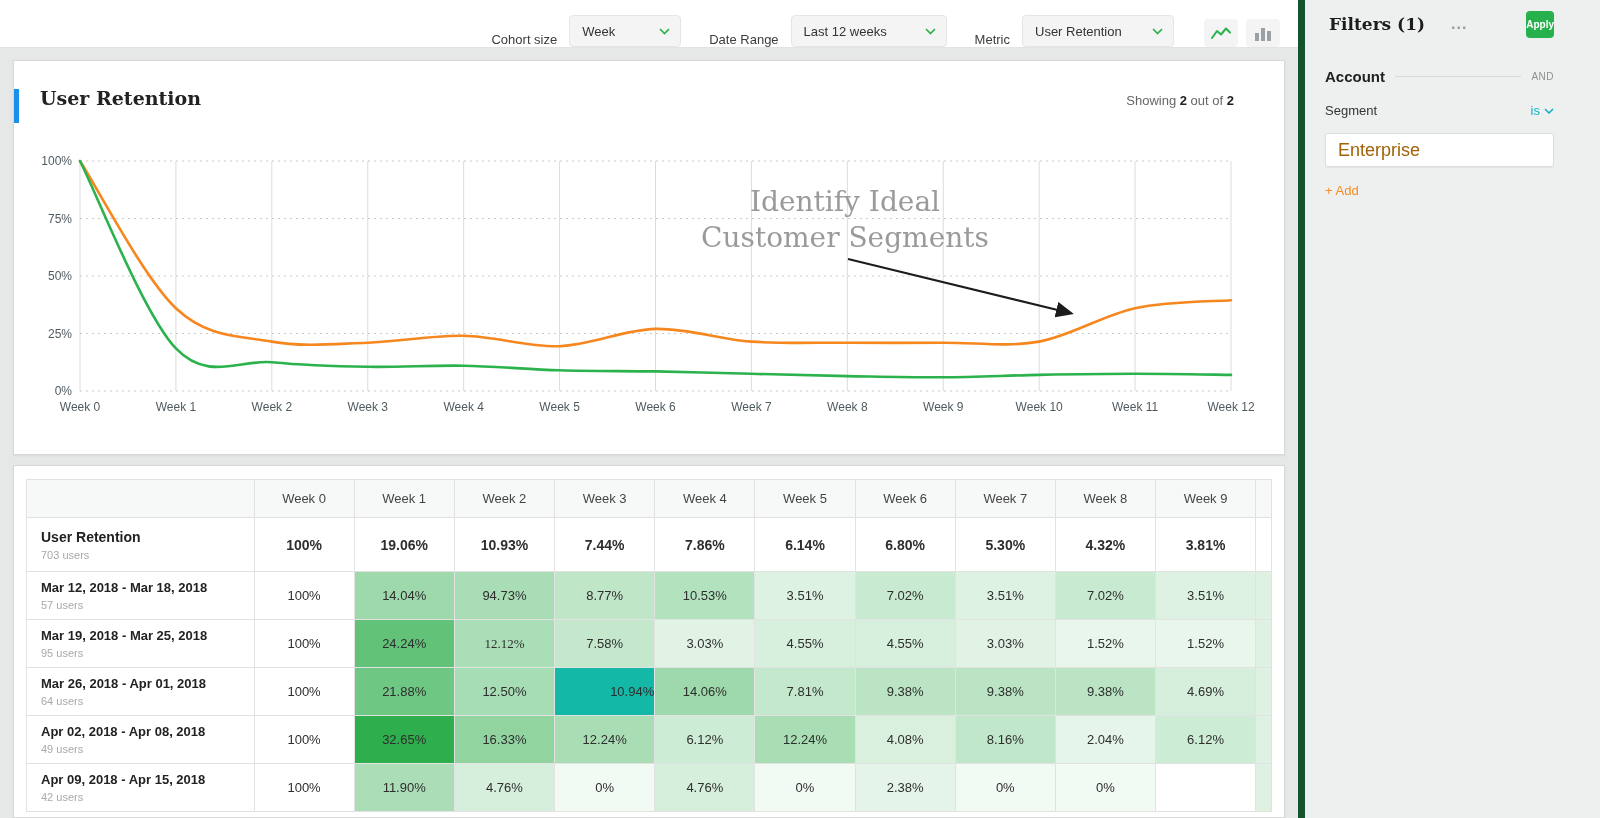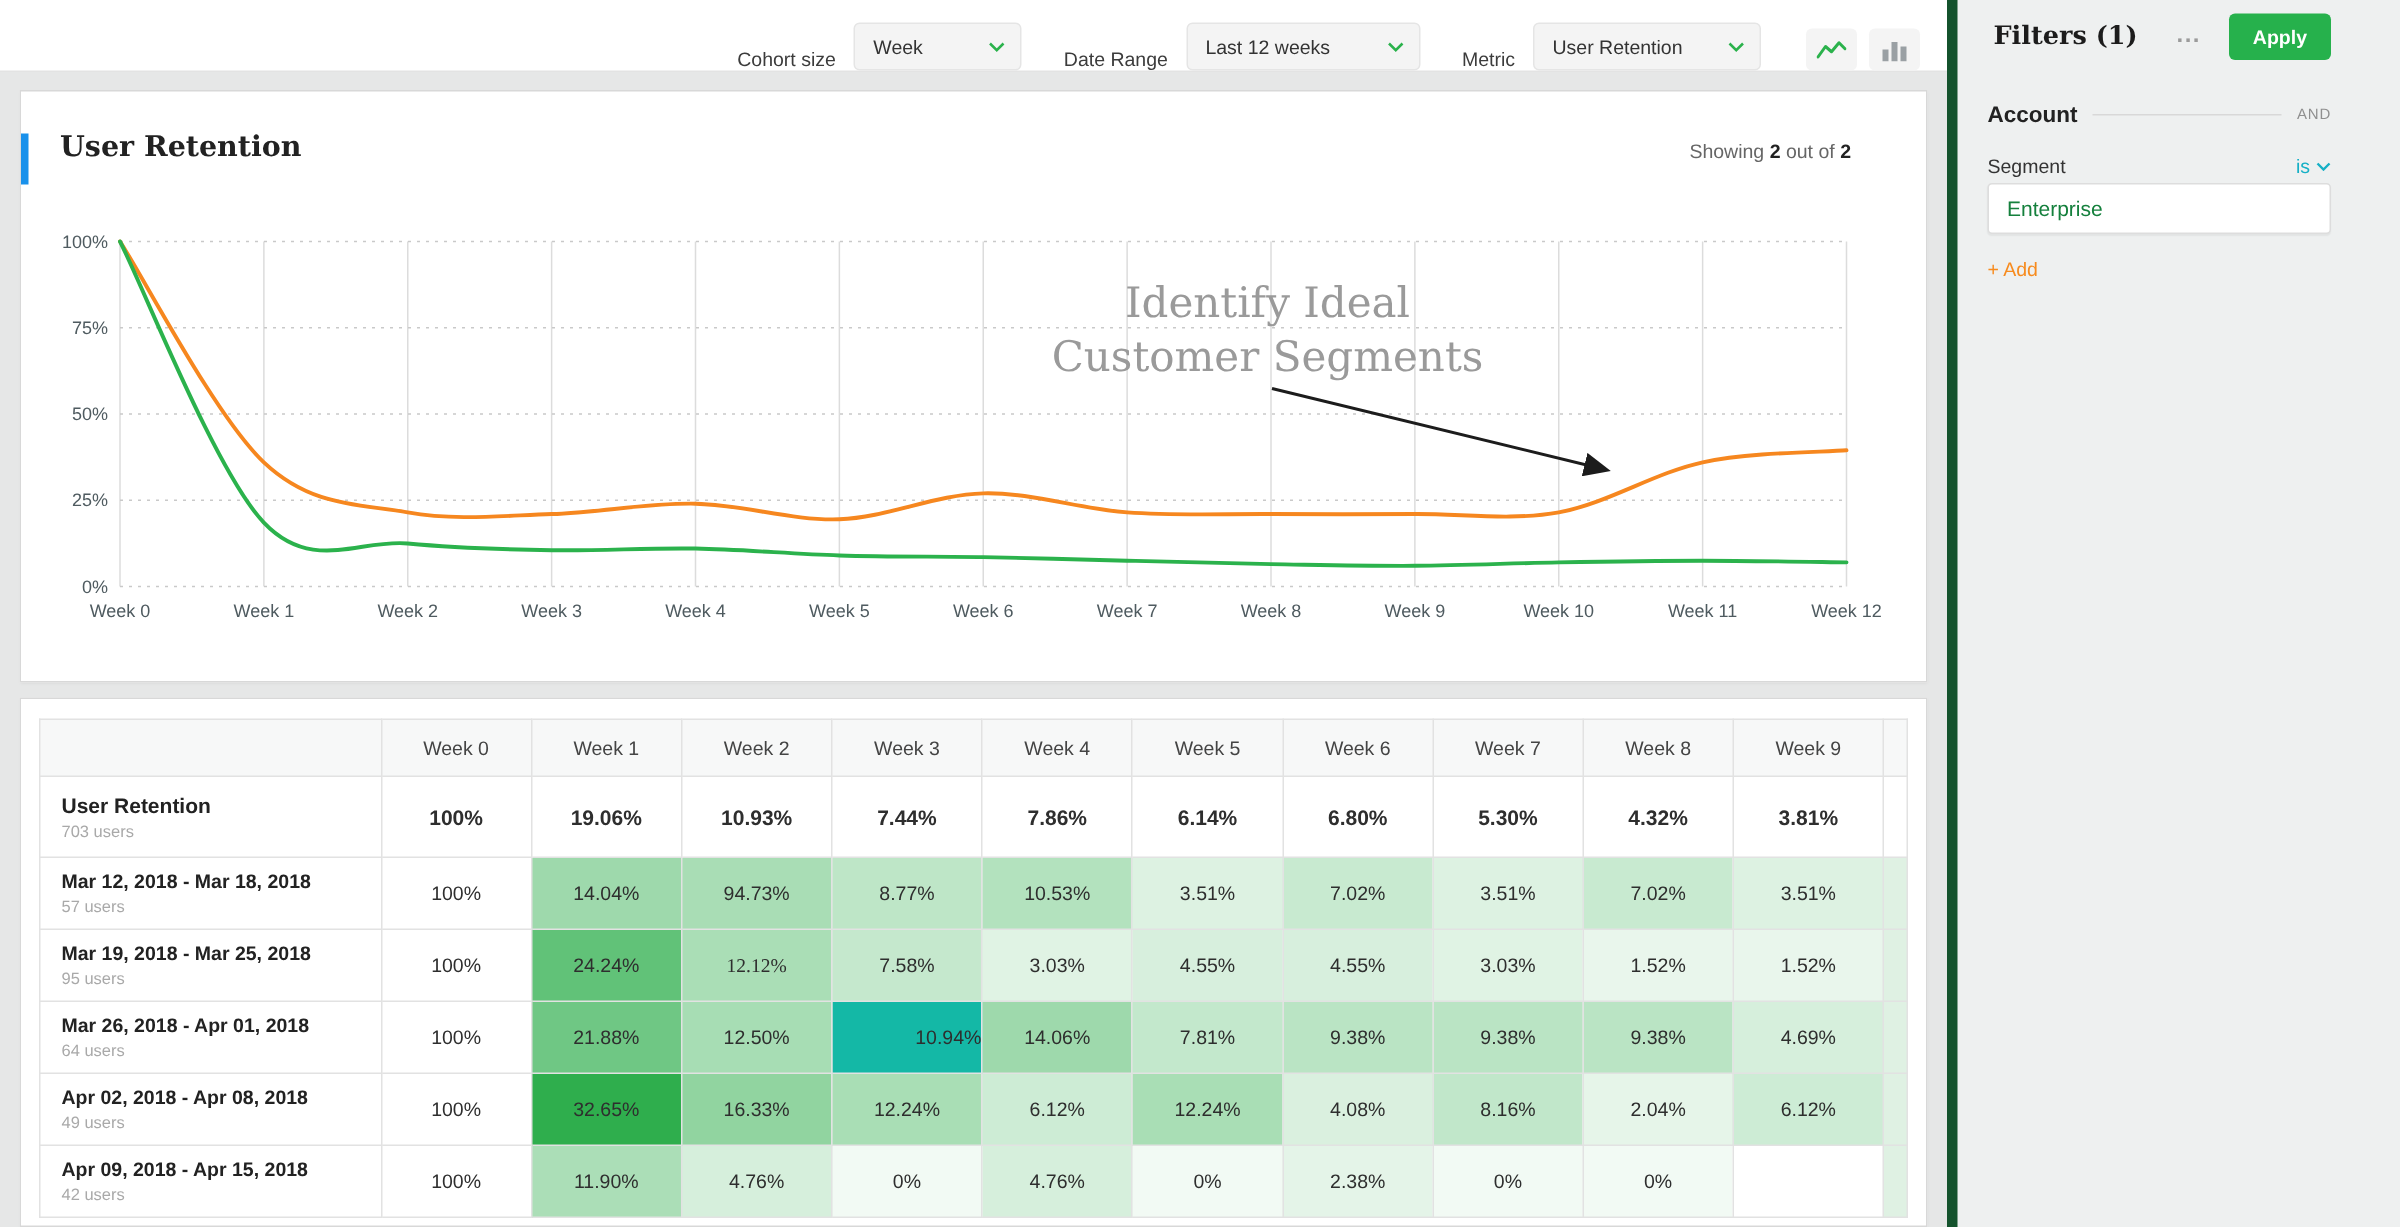--- a/index.html
+++ b/index.html
@@ -43,32 +43,32 @@
   tr.summary-row td{font-weight:700;font-size:14px;height:54px;background:#fff}
   tr.summary-row .lc-title{font-size:14px;font-weight:700}
   tr.summary-row .lc-sub{font-weight:400}
 
   
   .sidebar{width:302px;background:#eef0f0;border-left:7px solid #14532d;display:flex;flex-direction:column}
   .sidebar-header{height:48px;display:flex;align-items:center;padding:0 46px 0 24px;flex:0 0 auto}
   .filters-title{font-family:"DejaVu Serif",serif;font-size:17px;font-weight:700;color:#1c1c1c}
   .dots{background:none;border:none;color:#9b9b9b;font-size:16px;font-weight:700;letter-spacing:1px;
         margin-left:22px;cursor:pointer;padding:0 4px}
-  .apply{margin-left:auto;background:#26b14c;color:#fff;border:none;border-radius:4px;font-size:13px;
-         font-weight:700;padding:8px 16px;cursor:pointer}
+  .apply{margin-left:auto;background:#26b14c;color:#fff;border:none;border-radius:4px;font-size:10px;
+         font-weight:700;padding:8px 0;cursor:pointer}
   .sidebar-body{padding:20px 46px 0 20px}
   .group-row{display:flex;align-items:center;gap:10px}
   .group-name{font-size:15px;font-weight:700;color:#222}
   .hline{flex:1;height:1px;background:#d8d8d8}
   .and{font-size:10px;color:#8f8f8f;letter-spacing:.5px}
   .seg-row{display:flex;justify-content:space-between;align-items:flex-start;margin-top:18px;
            font-size:13px;color:#333}
   .is-link{color:#15b0c6;display:flex;align-items:center;gap:4px;cursor:pointer;font-size:13px}
-  .value-field{margin-top:4px;background:#fff;border:1px solid #ddd;border-radius:3px;height:34px;
-               display:flex;align-items:center;padding:0 12px;font-size:14px;color:#15803d;
+  .value-field{margin-top:15px;background:#fff;border:1px solid #ddd;border-radius:3px;height:34px;
+               display:flex;align-items:center;padding:0 12px;font-size:18px;color:#a16207;
                box-shadow:0 1px 1px rgba(0,0,0,.05);cursor:pointer}
   .add-link{display:inline-block;margin-top:16px;color:#f78b1e;font-size:13px;cursor:pointer;text-decoration:none}
 </style>
 </head>
 <body>
 
 <div class="app">
   <div class="main-col">
 
     <div class="toolbar">

